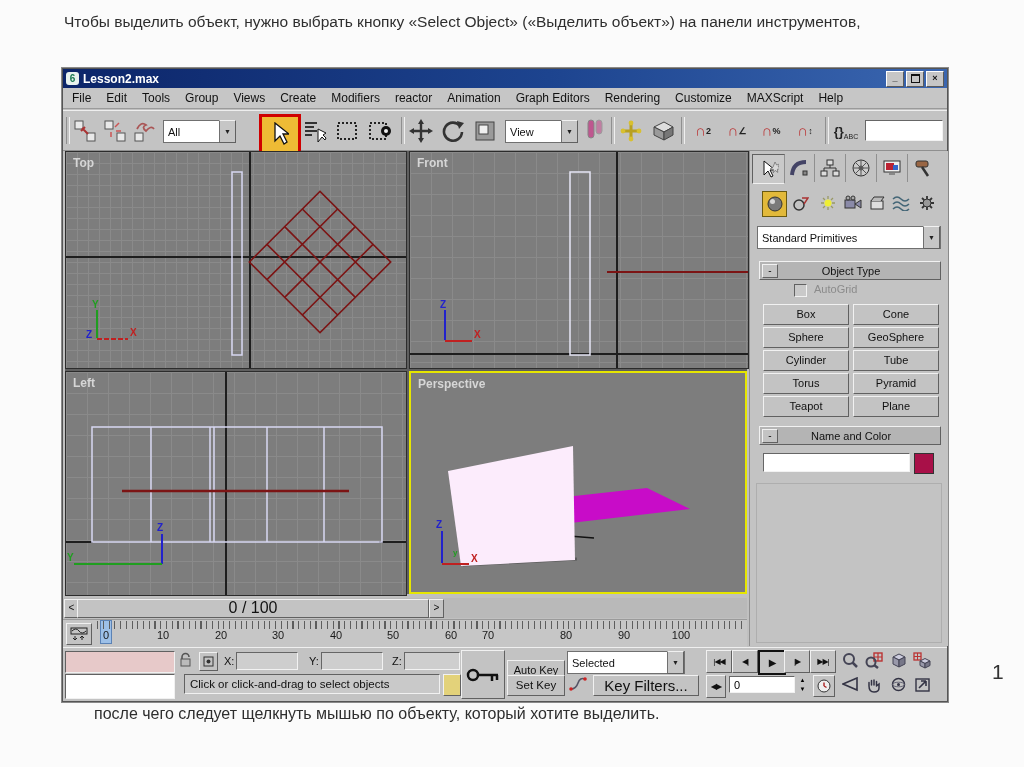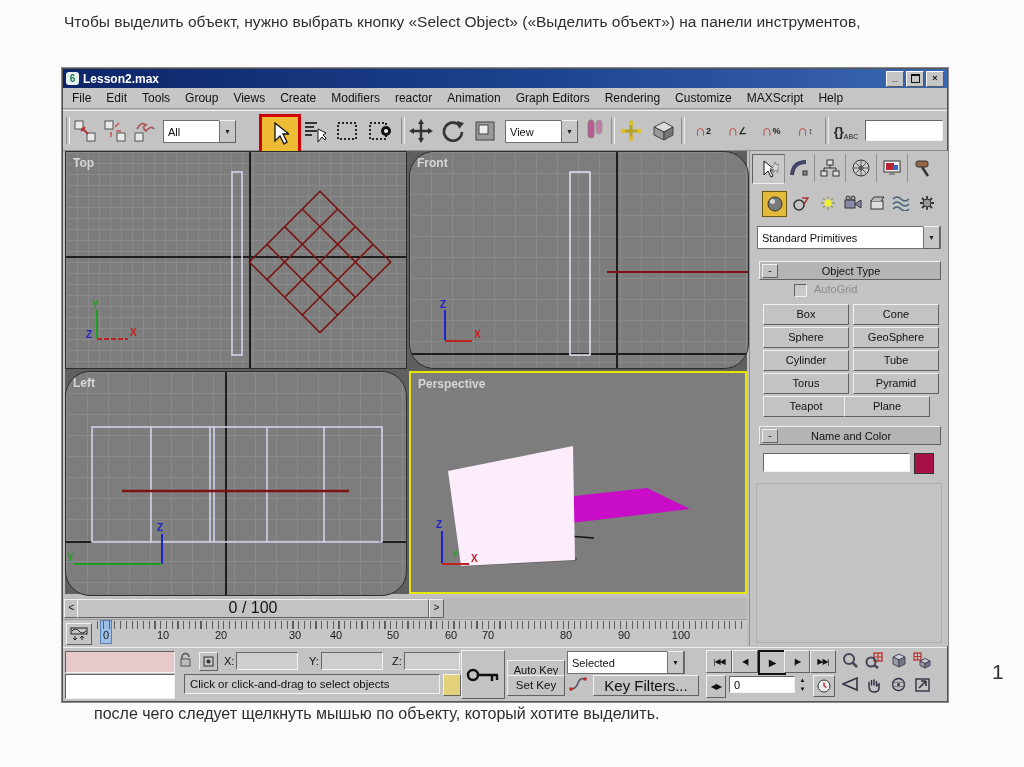--- a/index.html
+++ b/index.html
@@ -31,21 +31,21 @@
   .field{background:#fff;border-top:1px solid #666;border-left:1px solid #666;border-bottom:1px solid #f2f2f2;border-right:1px solid #f2f2f2;}
   .magnet{color:#b33;font-size:15px;font-weight:bold;line-height:12px;}
   .magsup{color:#222;font-size:9px;font-weight:bold;vertical-align:super;}
   
   .out{border-top:1px solid #f1f1f1;border-left:1px solid #f1f1f1;border-bottom:1px solid #616161;border-right:1px solid #616161;background:#c3c3c3;}
   .in{border-top:1px solid #616161;border-left:1px solid #616161;border-bottom:1px solid #f1f1f1;border-right:1px solid #f1f1f1;background:#c9c9c9;}
   
   .vparea{left:2px;top:82px;width:682px;height:443px;background:#5f5f5f;}
   .vp{position:absolute;background:#7d7d7d;border:1px solid #2c2c2c;overflow:hidden;}
   .grid11{background-image:linear-gradient(#8a8a8a 1px,transparent 1px),linear-gradient(90deg,#8a8a8a 1px,transparent 1px);background-size:11px 11px;}
-  .grid21{background-image:linear-gradient(#8a8a8a 1px,transparent 1px),linear-gradient(90deg,#8a8a8a 1px,transparent 1px);background-size:21px 21px;border-radius:25px;}
+  .grid21{background-image:linear-gradient(#8a8a8a 1px,transparent 1px),linear-gradient(90deg,#8a8a8a 1px,transparent 1px);background-size:21px 21px;}
   .vplabel{position:absolute;left:7px;top:4px;font-size:12px;color:#d6d6d6;z-index:5;font-weight:bold;}
   .vpsvg{position:absolute;left:0;top:0;}
   
   .rpanel{left:686px;top:82px;width:198px;height:495px;background:#c3c3c3;border-left:1px solid #8f8f8f;}
   .tab{position:absolute;top:3px;width:31px;height:28px;display:flex;align-items:center;justify-content:center;border-right:1px solid #8f8f8f;}
   .catbtn{position:absolute;top:40px;width:23px;height:24px;display:flex;align-items:center;justify-content:center;}
   .rollhdr{position:absolute;left:9px;width:180px;height:17px;background:#b4b4b4;display:flex;align-items:center;font-size:11px;color:#111;}
   .rollhdr .minus{width:14px;height:12px;margin-left:2px;font-size:10px;line-height:11px;text-align:center;color:#111;}
   .rollhdr .rtitle{flex:1;text-align:center;margin-right:16px;}
   .objbtn{position:absolute;width:84px;height:19px;font-size:11px;color:#111;text-align:center;line-height:19px;}
@@ -393,21 +393,21 @@
 
     <div class="objbtn out" style="left:13px;top:153px">Box</div>
     <div class="objbtn out" style="left:103px;top:153px">Cone</div>
     <div class="objbtn out" style="left:13px;top:176px">Sphere</div>
     <div class="objbtn out" style="left:103px;top:176px">GeoSphere</div>
     <div class="objbtn out" style="left:13px;top:199px">Cylinder</div>
     <div class="objbtn out" style="left:103px;top:199px">Tube</div>
     <div class="objbtn out" style="left:13px;top:222px">Torus</div>
     <div class="objbtn out" style="left:103px;top:222px">Pyramid</div>
     <div class="objbtn out" style="left:13px;top:245px">Teapot</div>
-    <div class="objbtn out" style="left:94px;top:245px">Plane</div>
+    <div class="objbtn out" style="left:103px;top:245px">Plane</div>
 
     <div class="rollhdr out" style="top:275px">
       <span class="minus out">-</span>
       <span class="rtitle">Name and Color</span>
     </div>
     <div class="abs field" style="left:13px;top:302px;width:145px;height:17px;font-size:11px"></div>
     <div class="abs" style="left:164px;top:302px;width:18px;height:19px;background:#a81048;border:1px solid #333"></div>
 
     <div class="abs" style="left:6px;top:332px;width:184px;height:158px;border:1px solid #aeaeae"></div>
   </div>
@@ -424,21 +424,21 @@
           <rect x="1" y="1" width="16" height="6" fill="none" stroke="#222"></rect>
           <path d="M2 4q4-4 7 0t7 0" stroke="#222" fill="none"></path>
           <path d="M5 9v4M5 13l-2-2M5 13l2-2M12 13V9M12 9l-2 2M12 9l2 2" stroke="#222"></path>
         </svg>
     </div>
     <div class="marker"></div>
     <div class="ticks"></div>
     <span class="ticklabel" style="left:43px">0</span>
     <span class="ticklabel" style="left:100px">10</span>
     <span class="ticklabel" style="left:158px">20</span>
-    <span class="ticklabel" style="left:232px">30</span>
+    <span class="ticklabel" style="left:215px">30</span>
     <span class="ticklabel" style="left:273px">40</span>
     <span class="ticklabel" style="left:330px">50</span>
     <span class="ticklabel" style="left:388px">60</span>
     <span class="ticklabel" style="left:425px">70</span>
     <span class="ticklabel" style="left:503px">80</span>
     <span class="ticklabel" style="left:561px">90</span>
     <span class="ticklabel" style="left:618px">100</span>
   </div>
 
   <div class="abs statusbar">

